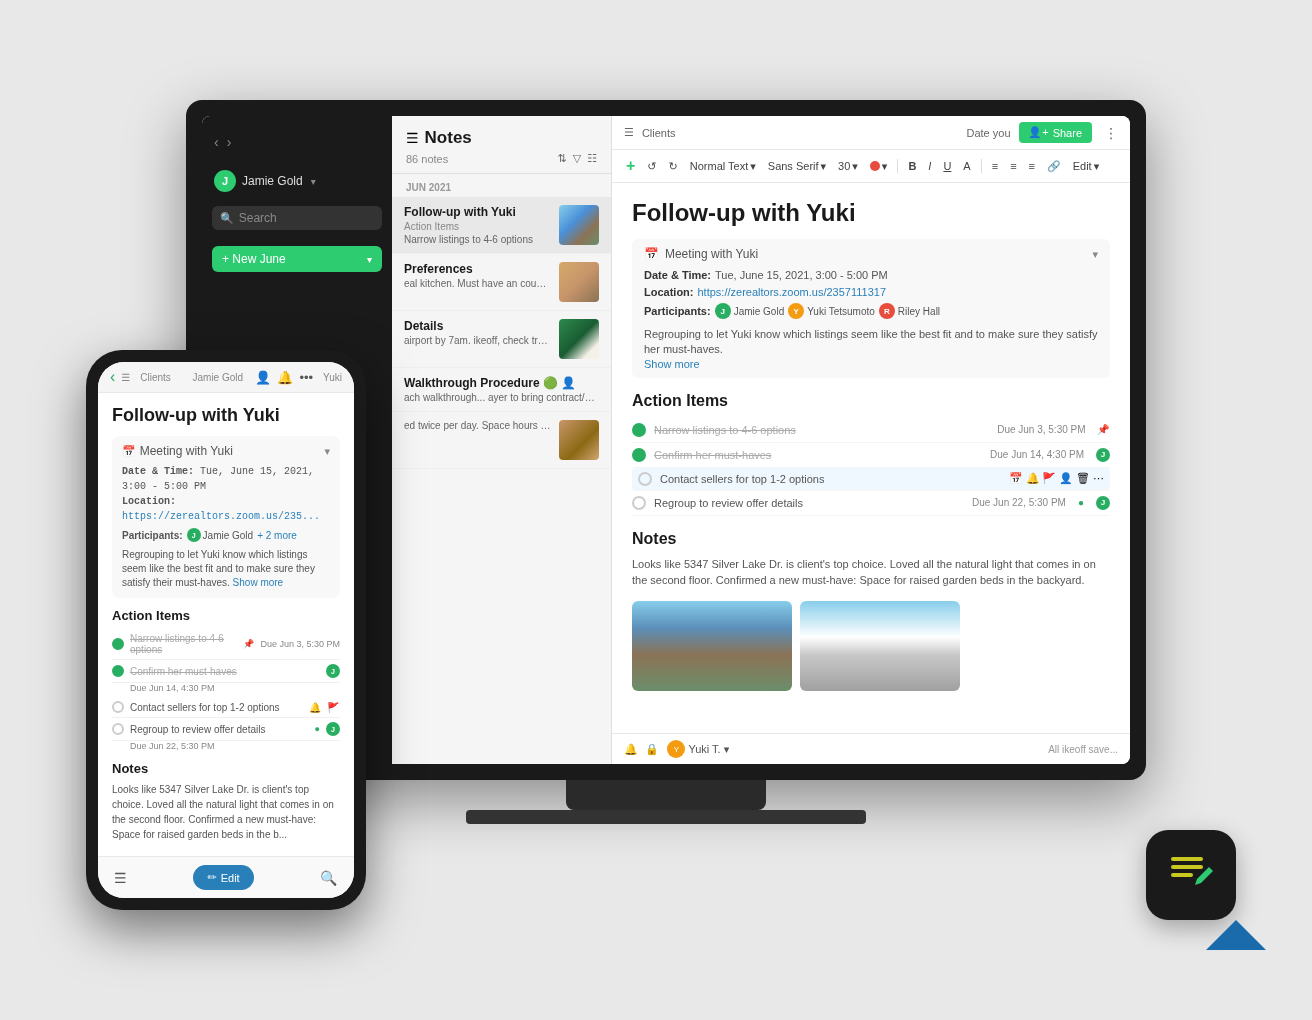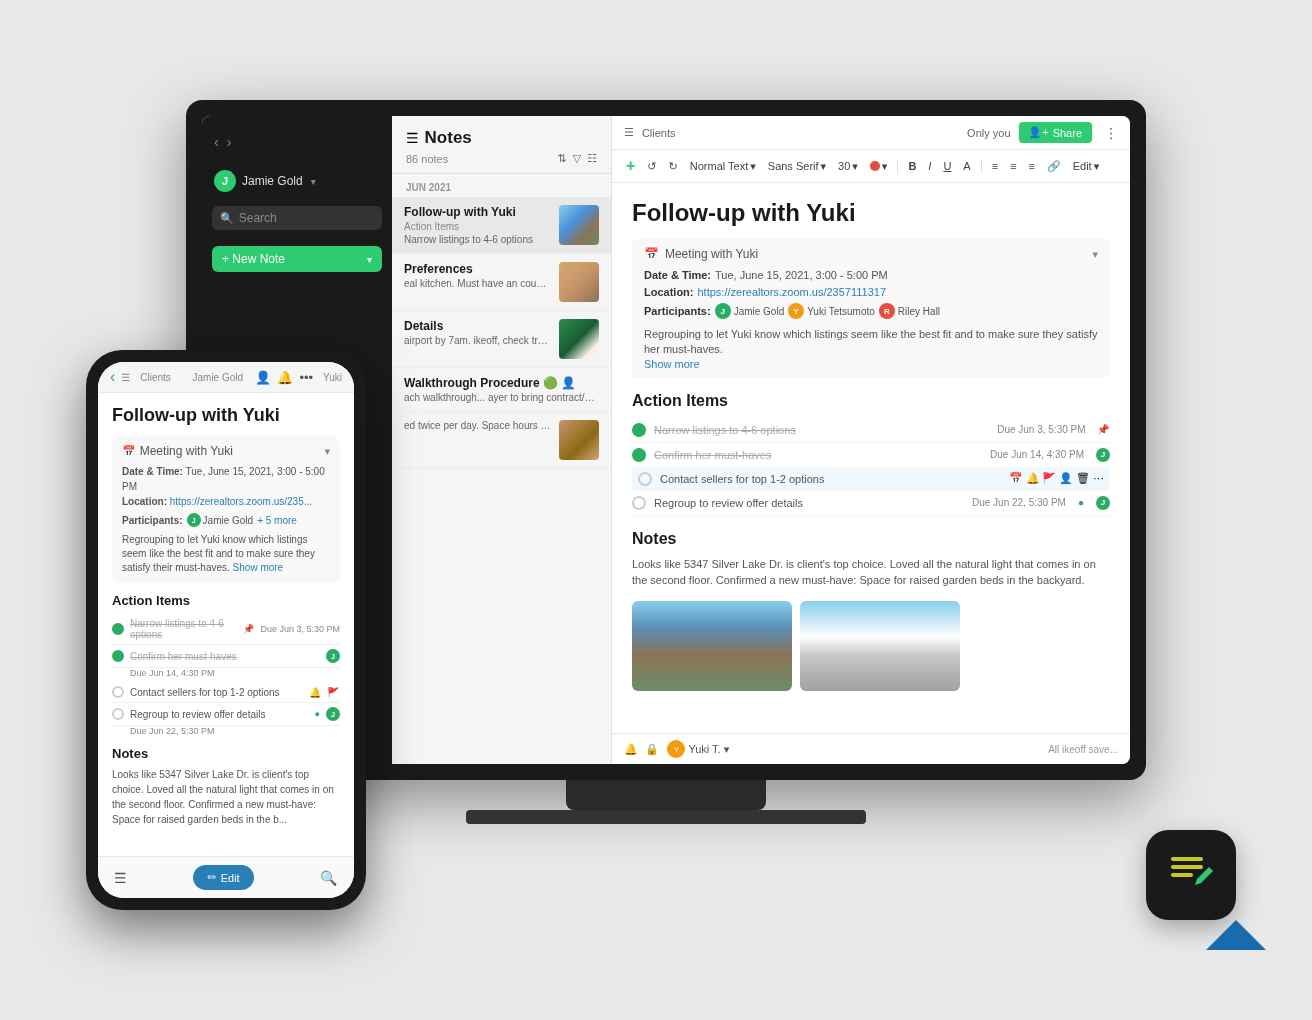--- a/index.html
+++ b/index.html
@@ -458,20 +458,21 @@
       font-size: 12px;
       color: #555;
     }
     .phone-calendar { font-size: 11px; margin-right: 4px; }
     .phone-chevron { font-size: 11px; color: #888; }
     .phone-meeting-detail {
       font-size: 10px;
       color: #555;
       margin-top: 6px;
       line-height: 1.5;
+      font-family: Liberation Mono, monospace;
     }
     .phone-link { color: #2980b9; }
 
     .phone-participants {
       display: flex;
       align-items: center;
       gap: 4px;
       font-size: 10px;
       color: #555;
       margin-top: 4px;
@@ -606,21 +607,21 @@
             <div class="user-row">
               <div class="user-avatar">J</div>
               <span class="user-name">Jamie Gold</span>
               <span style="color:#888;font-size:10px;margin-left:2px">▾</span>
             </div>
             <div class="search-bar">
               <span class="search-icon-sm">🔍</span>
               <span class="search-text">Search</span>
             </div>
             <div class="new-note-btn">
-              <span class="new-note-label">+ New Note</span>
+              <span class="new-note-label">+ New June</span>
               <span class="new-note-dropdown">▾</span>
             </div>
           </div>
 
           <div class="notes-list-panel">
             <div class="notes-header">
               <div class="notes-title-row">
                 <span class="notes-icon">☰</span>
                 <span class="notes-title">Notes</span>
               </div>
@@ -674,21 +675,21 @@
               </div>
               <div class="note-thumb thumb-dog"></div>
             </div>
           </div>
 
           <div class="note-editor">
 
             <div class="editor-top-bar">
               <span class="breadcrumb-icon">☰</span>
               <span class="breadcrumb-text">Clients</span>
-              <span class="only-you">Only you</span>
+              <span class="only-you">Date you</span>
               <button class="share-btn">
                 <span>👤+</span>
                 <span>Share</span>
               </button>
               <span class="more-btn">⋮</span>
             </div>
 
             <div class="toolbar">
               <span class="toolbar-btn" style="color:#2ecc71;font-size:16px;font-weight:bold">+</span>
               <span class="toolbar-btn">↺</span>
@@ -854,21 +855,21 @@
           <div class="phone-meeting-detail">
             <div><strong>Date &amp; Time:</strong> <span>Tue, June 15, 2021, 3:00 - 5:00 PM</span></div>
             <div><strong>Location:</strong> <span class="phone-link">https://zerealtors.zoom.us/235...</span></div>
           </div>
           <div class="phone-participants">
             <strong>Participants:</strong>
             <div class="phone-p-chip">
               <div class="p-avatar p-green" style="width:14px;height:14px;font-size:7px">J</div>
               <span>Jamie Gold</span>
             </div>
-            <span class="phone-more">+ 5 more</span>
+            <span class="phone-more">+ 2 more</span>
           </div>
           <div class="phone-description">
             <span>Regrouping to let Yuki know which listings seem like the best fit and to make sure they satisfy their must-haves.</span>
             <span class="phone-show-more">Show more</span>
           </div>
         </div>
 
         <div class="phone-section-title">Action Items</div>
 
         <div class="phone-action-item">

